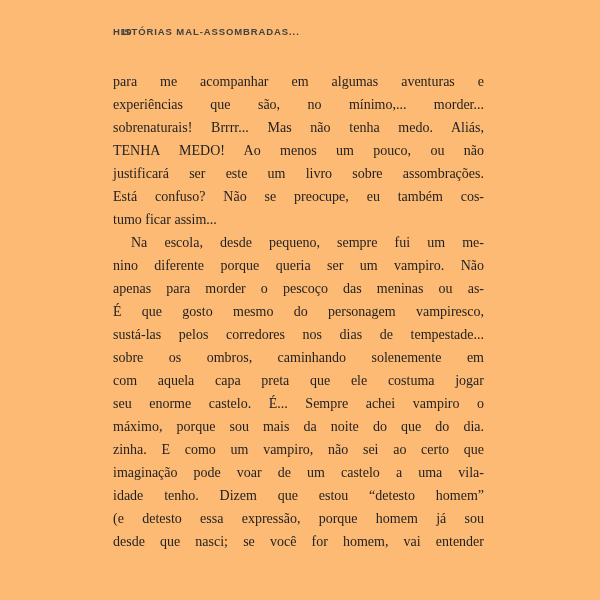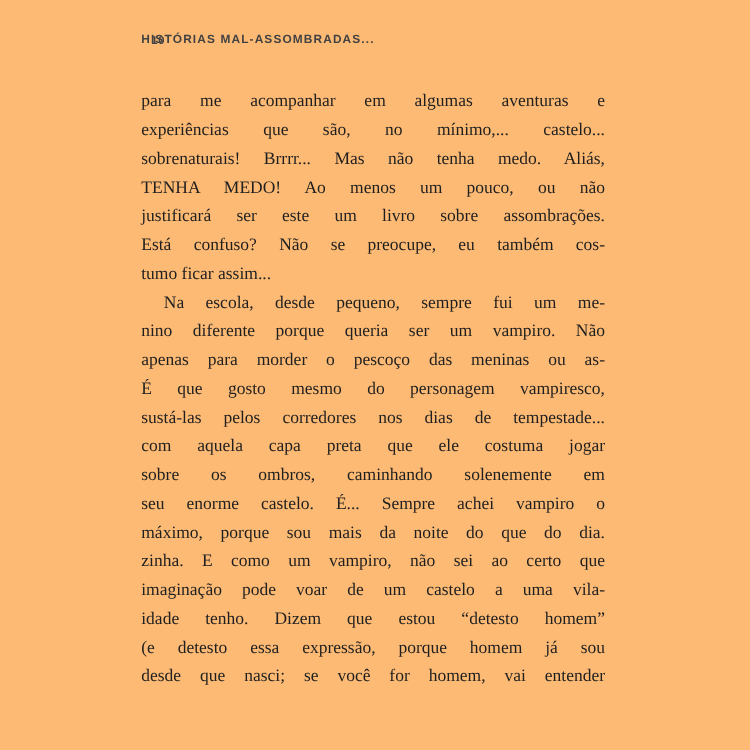--- a/index.html
+++ b/index.html
@@ -64,33 +64,33 @@
 </head>
 <body>
 
 <div class="page" style="background: #fdba74;">
   <div class="header" style="color: rgb(66, 66, 66);">
     <span class="pagenum">10</span>
     <span class="running">HISTÓRIAS MAL-ASSOMBRADAS...</span>
   </div>
   <div class="bodytext" id="body-text" style="color: rgb(31, 31, 31);">
       <div class="line">para me acompanhar em algumas aventuras e</div>
-      <div class="line">experiências que são, no mínimo,... castelo...</div>
+      <div class="line">experiências que são, no mínimo,... morder...</div>
       <div class="line">sobrenaturais! Brrrr... Mas não tenha medo. Aliás,</div>
       <div class="line">TENHA MEDO! Ao menos um pouco, ou não</div>
       <div class="line">justificará ser este um livro sobre assombrações.</div>
       <div class="line">Está confuso? Não se preocupe, eu também cos-</div>
       <div class="line last">tumo ficar assim...</div>
       <div class="line indent">Na escola, desde pequeno, sempre fui um me-</div>
       <div class="line">nino diferente porque queria ser um vampiro. Não</div>
       <div class="line">apenas para morder o pescoço das meninas ou as-</div>
       <div class="line">É que gosto mesmo do personagem vampiresco,</div>
       <div class="line">sustá-las pelos corredores nos dias de tempestade...</div>
+      <div class="line">sobre os ombros, caminhando solenemente em</div>
       <div class="line">com aquela capa preta que ele costuma jogar</div>
-      <div class="line">sobre os ombros, caminhando solenemente em</div>
       <div class="line">seu enorme castelo. É... Sempre achei vampiro o</div>
       <div class="line">máximo, porque sou mais da noite do que do dia.</div>
       <div class="line">zinha. E como um vampiro, não sei ao certo que</div>
       <div class="line">imaginação pode voar de um castelo a uma vila-</div>
       <div class="line">idade tenho. Dizem que estou “detesto homem”</div>
       <div class="line">(e detesto essa expressão, porque homem já sou</div>
       <div class="line">desde que nasci; se você for homem, vai entender</div>
     </div>
 </div>
 

